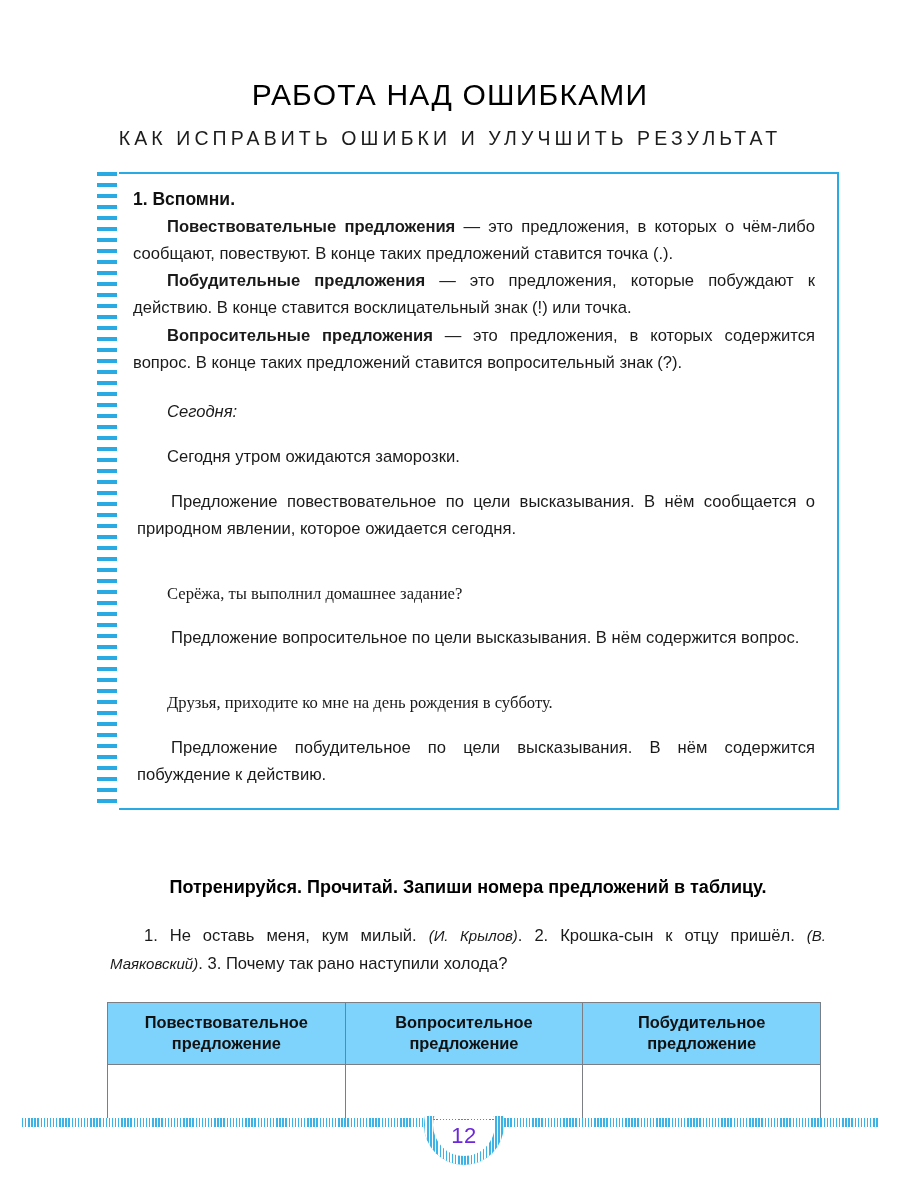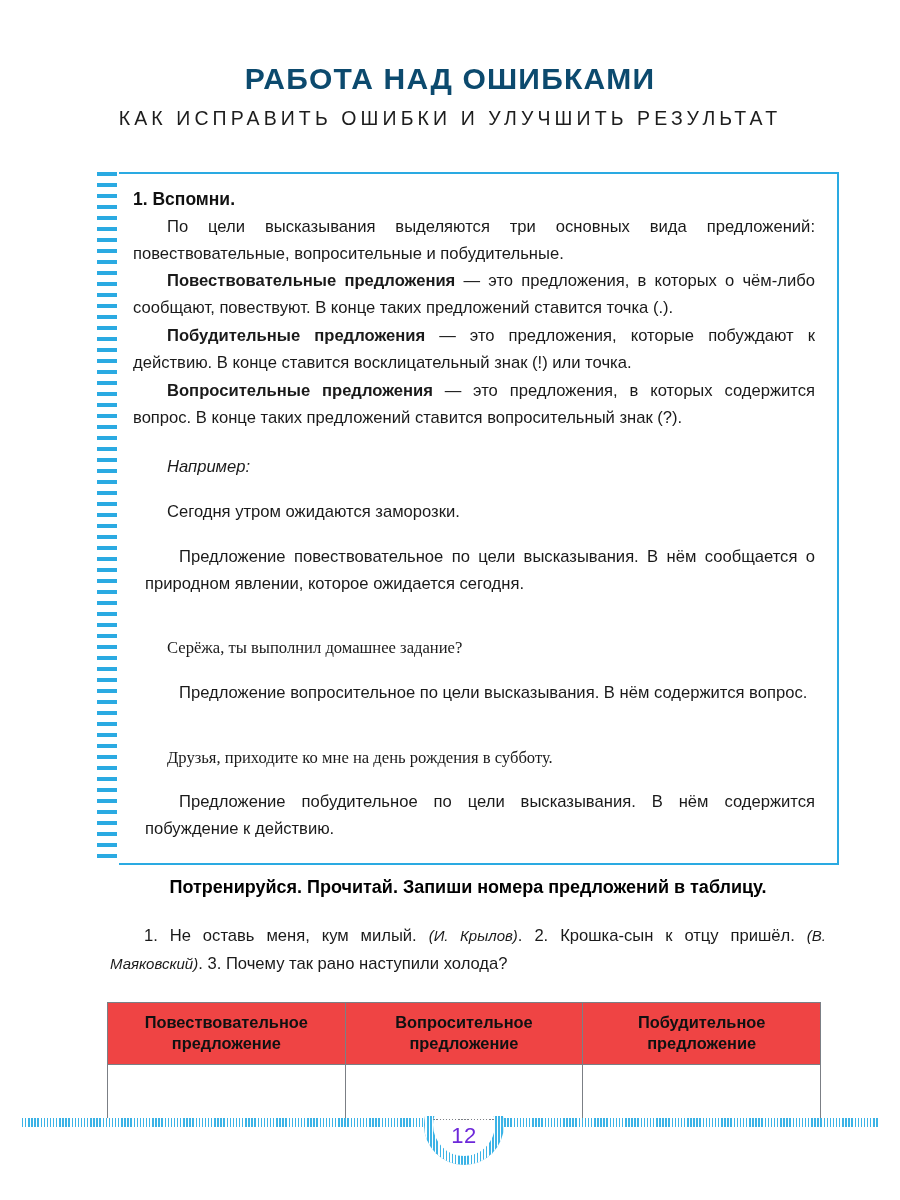--- a/index.html
+++ b/index.html
@@ -24,25 +24,25 @@
     box-sizing: border-box;
   }
 
   
   .header {
     padding-top: 62px;
     text-align: center;
   }
   .main-title {
     font-size: 30px;
-    font-weight: bold;
-    color: #0c4a6e;
+    font-weight: normal;
+    color: #000000;
     letter-spacing: 1.2px;
     line-height: 1.1;
-    margin: 0;
+    margin: 16px;
   }
   .sub-title {
     margin: 12px 0 0 0;
     font-size: 19.5px;
     font-weight: 400;
     color: #1d1d1d;
     letter-spacing: 4.1px;
     line-height: 1.15;
   }
 
@@ -112,21 +112,21 @@
     line-height: 1.6;
   }
   .sample {
     font-size: 16.6px;
     margin: 19px 0 0 0;
     text-indent: 34px;
     line-height: 1.6;
   }
   .explain {
     font-size: 16.6px;
-    margin: 18px 0 0 12px;
+    margin: 18px 0 0 4px;
     text-indent: 34px;
     text-align: justify;
     line-height: 1.62;
   }
   .sample.sep { margin-top: 38px; font-family: Liberation Serif, serif; }
 
   
   .practice-title {
     position: absolute;
     left: 97px;
@@ -161,21 +161,21 @@
     width: 714px;
     border-collapse: collapse;
     table-layout: fixed;
   }
   .tbl th, .tbl td {
     border: 1.5px solid #7b7f85;
     text-align: center;
     vertical-align: middle;
   }
   .tbl th {
-    background: #ef4444;
+    background: #7dd3fc;
     font-size: 16.4px;
     font-weight: bold;
     color: #111111;
     line-height: 1.28;
     padding: 9px 4px 10px 4px;
   }
   .tbl td {
     height: 52px;
     background: #ffffff;
   }
@@ -261,29 +261,28 @@
     <h1 class="main-title">РАБОТА НАД ОШИБКАМИ</h1>
     <h2 class="sub-title">КАК ИСПРАВИТЬ ОШИБКИ И УЛУЧШИТЬ РЕЗУЛЬТАТ</h2>
   </div>
 
   <div class="info-box-wrap">
     <div class="hatch-rail"></div>
     <div class="info-box">
 
       <div class="task-heading">1. Вспомни.</div>
 
-      <p class="p">По цели высказывания выделяются три основных вида предложений: повествовательные, вопросительные и побудительные.</p>
 
       <p class="p p-gap"><b>Повествовательные предложения</b><span> — </span><span>это предложения, в которых о чём-либо сообщают, повествуют. В конце таких предложений ставится точка (.).</span></p>
 
       <p class="p p-gap"><b>Побудительные предложения</b><span> — </span><span>это предложения, которые побуждают к действию. В конце ставится восклицательный знак (!) или точка.</span></p>
 
       <p class="p p-gap"><b>Вопросительные предложения</b><span> — </span><span>это предложения, в которых содержится вопрос. В конце таких предложений ставится вопросительный знак (?).</span></p>
 
-      <p class="example-label">Например:</p>
+      <p class="example-label">Сегодня:</p>
 
       <p class="sample">Сегодня утром ожидаются заморозки.</p>
       <p class="explain">Предложение повествовательное по цели высказывания. В нём сообщается о природном явлении, которое ожидается сегодня.</p>
 
       <p class="sample sep">Серёжа, ты выполнил домашнее задание?</p>
       <p class="explain">Предложение вопросительное по цели высказывания. В нём содержится вопрос.</p>
 
       <p class="sample sep">Друзья, приходите ко мне на день рождения в субботу.</p>
       <p class="explain">Предложение побудительное по цели высказывания. В нём содержится побуждение к действию.</p>
 

